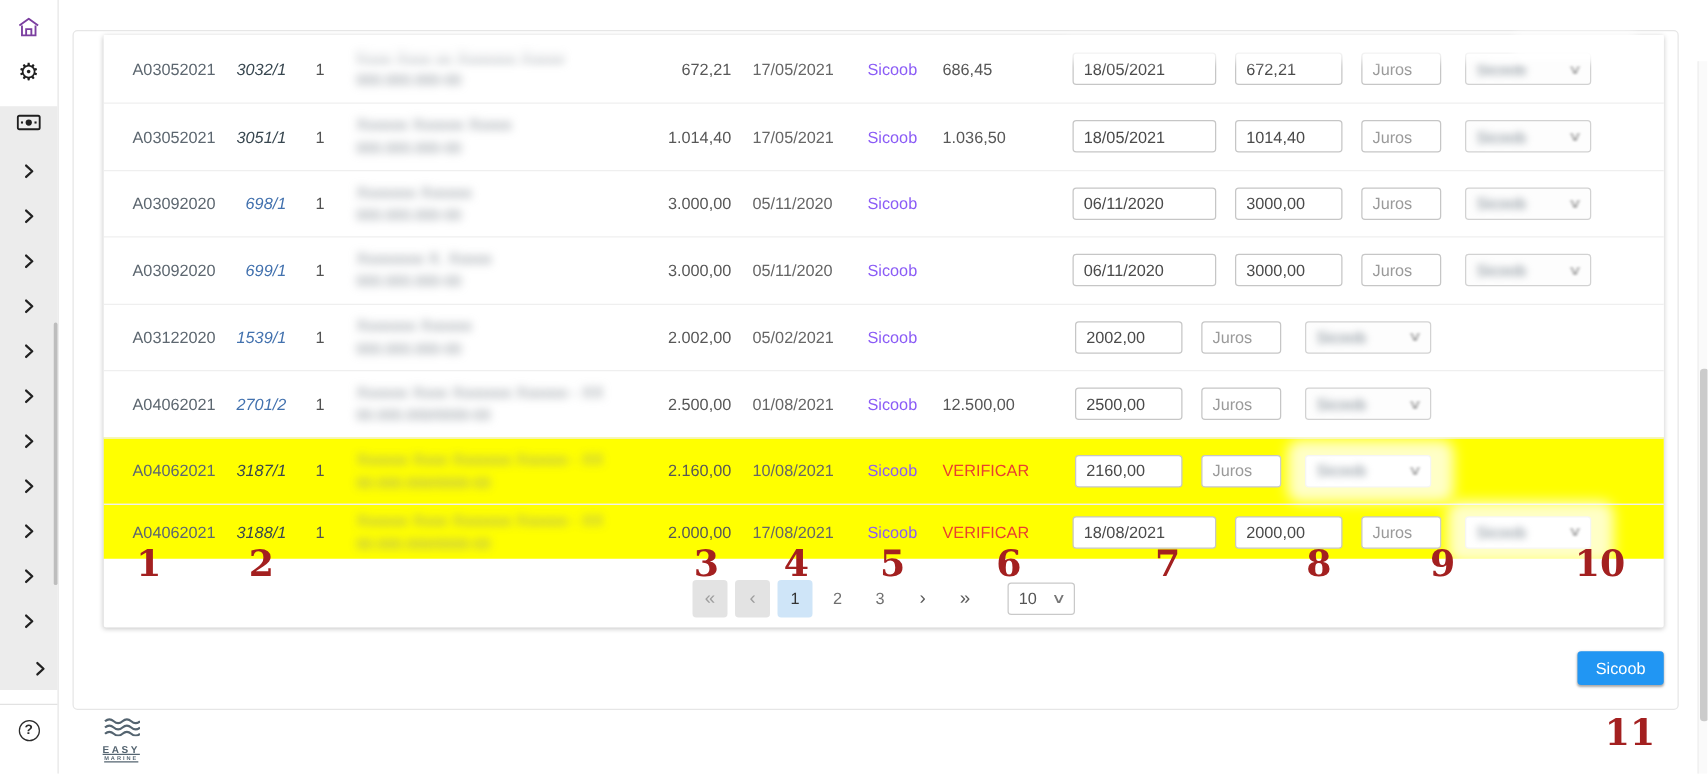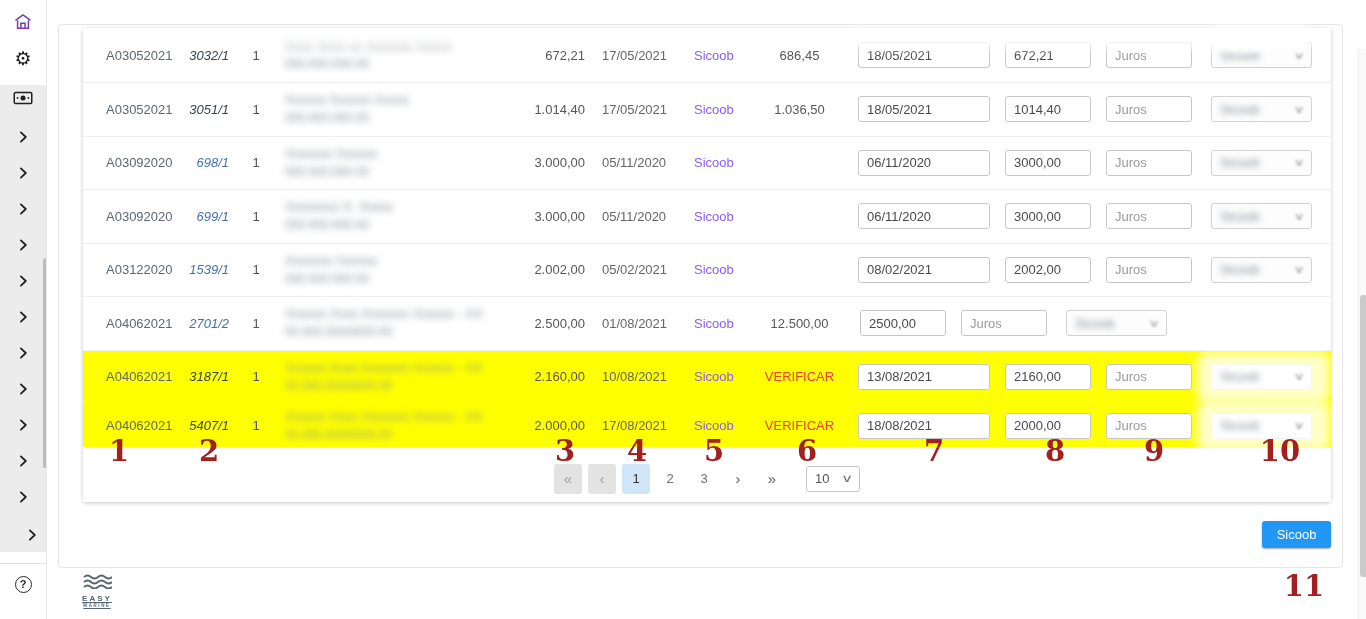--- a/index.html
+++ b/index.html
@@ -43,28 +43,28 @@
   .c-code { width:78px; color:#5d6770; }
   .c-num  { width:45px; text-align:right; color:#4271ae; cursor:pointer;font-style:italic; }
   .c-num.visited { color:#37464f; }
   .c-qty  { width:30px; margin-left:12px; text-align:center; color:#525252; }
   .c-name { width:240px; margin-left:14px; filter:blur(3.5px); color:#858d95; }
   .c-name .nm  { font-size:13px; line-height:1.45; white-space:nowrap; }
   .c-name .doc { font-size:12px; line-height:1.4; white-space:nowrap; }
   .c-val  { width:60px; text-align:right; color:#575757; }
   .c-date { width:70px; margin-left:17px; color:#666; }
   .c-bank { width:60px; margin-left:22px; color:#8b5cf6; }
-  .c-paid { width:91px; text-align:center; color:#575757; }
+  .c-paid { width:91px; text-align:left; color:#575757; }
   .c-paid.verificar { color:#e8402f; }
   .c-in input { height:26px; border:1px solid #c6c6c6; border-radius:3px; padding:0 8px; font-size:13px;
                 color:#4a4a4a; background:#fff; font-family:"Liberation Sans",sans-serif; width:100%; }
   .c-in input::placeholder { color:#9a9a9a; }
-  .c-in-date { margin-left:13px; width:132px; }
+  .c-in-date { margin-left:13px; width:115px; }
   .c-in-val  { margin-left:15px; width:86px; }
-  .c-in-juros{ margin-left:15px; width:86px; }
+  .c-in-juros{ margin-left:15px; width:64px; }
   .c-select  { margin-left:19px; width:101px; position:relative; }
   .sel-box { height:26px; border:1px solid #d2d2d2; border-radius:3px; background:#fdfdfd; display:flex;
              align-items:center; justify-content:space-between; padding:0 8px; cursor:pointer; }
   .sel-txt { filter:blur(3px); color:#7f8a94; font-size:13px; }
   .sel-ch  { color:#9b9b9b; font-size:11px; filter:blur(1px); transform:scaleX(1.4); }
   .row.highlight .c-select::before { content:""; position:absolute; left:-14px; right:-18px; top:-12px; bottom:-12px;
              background:rgba(255,255,255,.78); filter:blur(5px); border-radius:10px; }
   .row.highlight .c-name { opacity:.85; }
 
   
@@ -202,21 +202,20 @@
     <div class="c-num">1539/1</div>
     <div class="c-qty">1</div>
     <div class="c-name">
       <div class="nm">Xxxxxxx Xxxxxx</div>
       <div class="doc">000.000.000-00</div>
     </div>
     <div class="c-val">2.002,00</div>
     <div class="c-date">05/02/2021</div>
     <div class="c-bank">Sicoob</div>
     <div class="c-paid"></div>
-    <div class="c-in c-in-date"><input value="08/02/2021" style=""></div>
     <div class="c-in c-in-val"><input value="2002,00" style=""></div>
     <div class="c-in c-in-juros"><input placeholder="Juros" style=""></div>
     <div class="c-select">
       <div class="sel-box">
         <span class="sel-txt">Sicoob</span>
         <span class="sel-ch">∨</span>
       </div>
     </div>
   </div>
         <div class="row">
@@ -245,33 +244,32 @@
     <div class="c-num visited">3187/1</div>
     <div class="c-qty">1</div>
     <div class="c-name">
       <div class="nm">Xxxxxx Xxxx Xxxxxxx Xxxxxx - XX</div>
       <div class="doc">00.000.000/0000-00</div>
     </div>
     <div class="c-val">2.160,00</div>
     <div class="c-date">10/08/2021</div>
     <div class="c-bank">Sicoob</div>
     <div class="c-paid verificar">VERIFICAR</div>
-    <div class="c-in c-in-date"><input value="13/08/2021" style=""></div>
     <div class="c-in c-in-val"><input value="2160,00" style=""></div>
     <div class="c-in c-in-juros"><input placeholder="Juros" style=""></div>
     <div class="c-select">
       <div class="sel-box">
         <span class="sel-txt">Sicoob</span>
         <span class="sel-ch">∨</span>
       </div>
     </div>
   </div>
         <div class="row highlight">
     <div class="c-code">A04062021</div>
-    <div class="c-num visited">5407/1</div>
+    <div class="c-num visited">3188/1</div>
     <div class="c-qty">1</div>
     <div class="c-name">
       <div class="nm">Xxxxxx Xxxx Xxxxxxx Xxxxxx - XX</div>
       <div class="doc">00.000.000/0000-00</div>
     </div>
     <div class="c-val">2.000,00</div>
     <div class="c-date">17/08/2021</div>
     <div class="c-bank">Sicoob</div>
     <div class="c-paid verificar">VERIFICAR</div>
     <div class="c-in c-in-date"><input value="18/08/2021" style=""></div>

